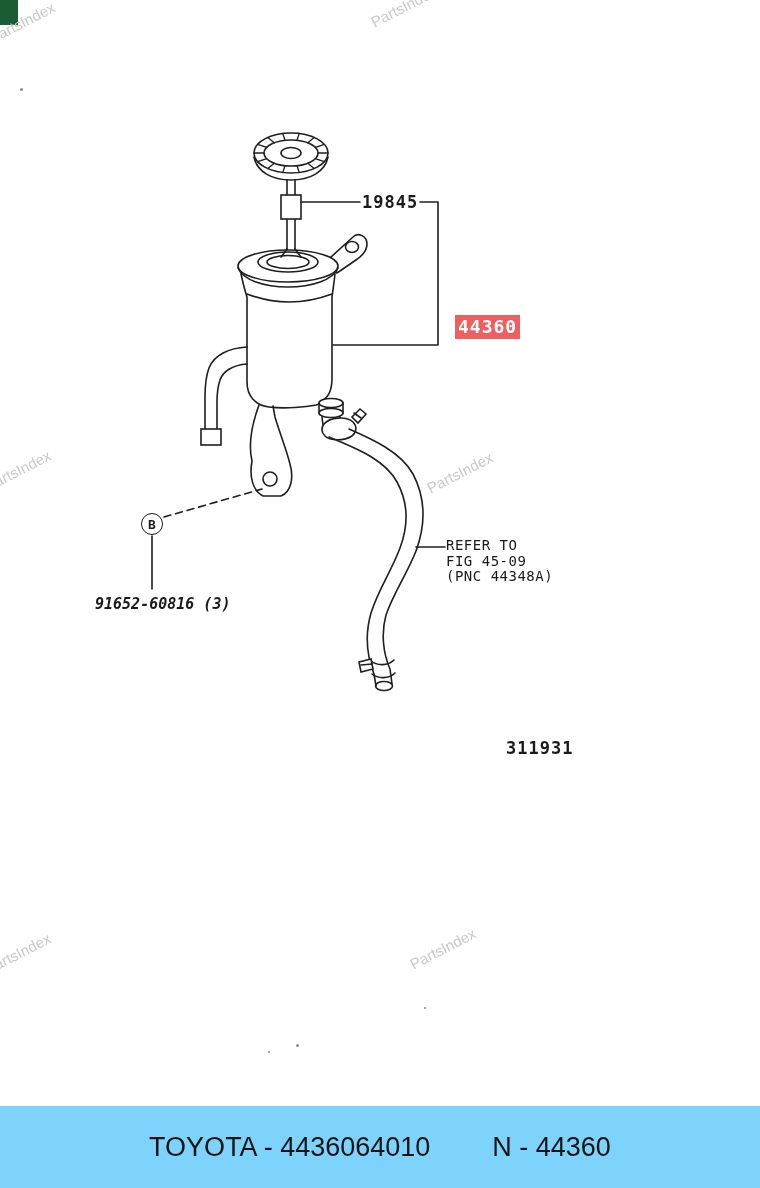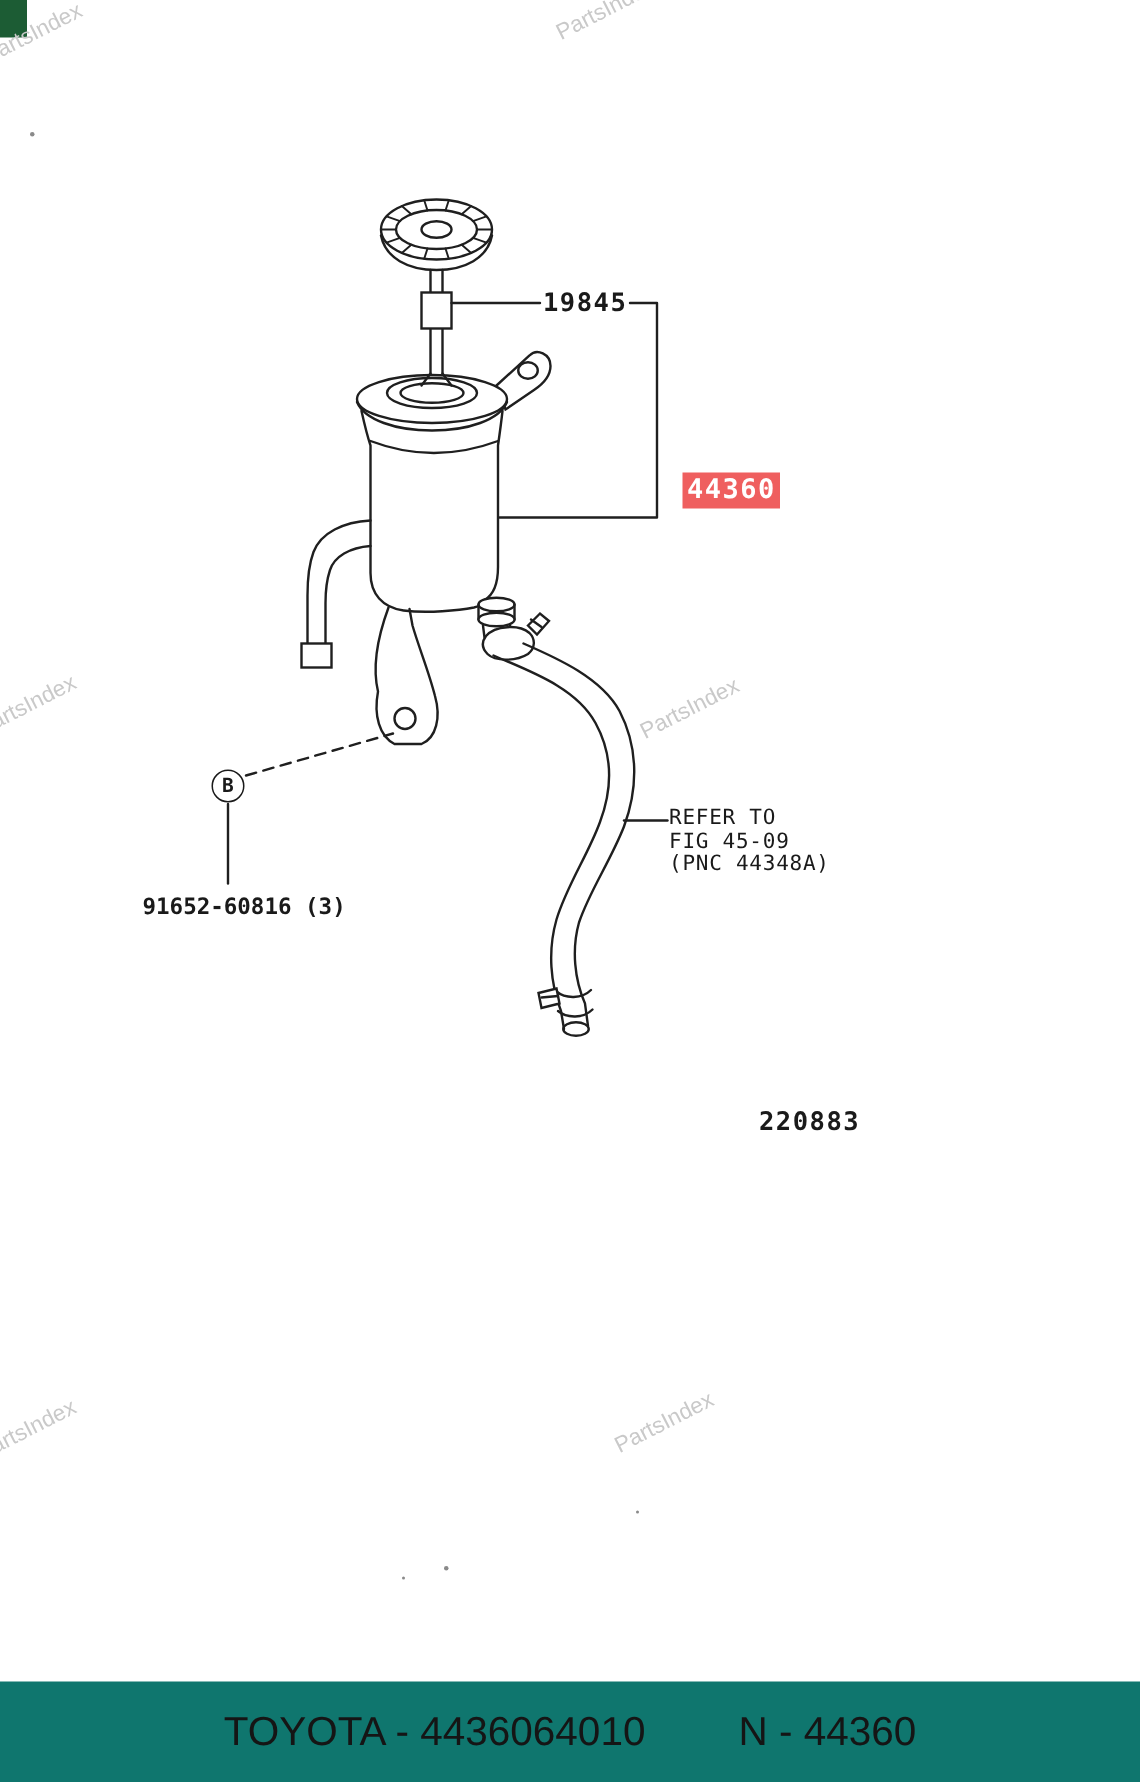--- a/index.html
+++ b/index.html
@@ -10,23 +10,23 @@
       font-size:15px;transform:rotate(-27deg);white-space:nowrap;user-select:none;}
   svg.art{position:absolute;left:0;top:0;}
   .lbl{position:absolute;font-weight:bold;white-space:nowrap;}
   .lbl-44305{left:362px;top:192px;font-size:17px;letter-spacing:1px;}
   .lbl-44360{position:absolute;left:455px;top:267px;background:#ef5f5f;color:#ffffff;
              font-weight:bold;font-size:18px;line-height:22px;padding:1px 3px;letter-spacing:1px;margin-top:48px;}
   .refer{position:absolute;left:446px;top:538px;font-size:14px;font-weight:normal;
          line-height:15.5px;letter-spacing:.5px;}
   .bcirc{position:absolute;left:141px;top:513px;width:22px;height:22px;border:1.6px solid #1a1a1a;
          border-radius:50%;text-align:center;line-height:21px;font-size:13px;font-weight:bold;box-sizing:border-box;}
-  .bolt-pn{left:95px;top:595px;font-size:15px;}
+  .bolt-pn{left:95px;top:595px;font-size:15px;font-style:italic;}
   .fig-no{left:506px;top:738px;font-size:17px;letter-spacing:1px;}
-  .footer{position:absolute;left:0;bottom:0;width:100%;height:67px;background:#0f766e;
+  .footer{position:absolute;left:0;bottom:0;width:100%;height:82px;background:#7dd3fc;
           display:flex;align-items:center;justify-content:center;gap:62px;
           font-family:"Liberation Sans", sans-serif;font-size:27px;color:#151515;}
   .speck{position:absolute;width:3px;height:3px;background:#8a8a8a;border-radius:50%;}
 </style>
 </head>
 <body>
 
 <div class="page">
 
   <div class="corner"></div>
@@ -116,20 +116,20 @@
   <div class="refer">
     <div>REFER TO</div>
     <div>FIG 45-09</div>
     <div>(PNC 44348A)</div>
   </div>
 
   <div class="bcirc">B</div>
 
   <div class="lbl bolt-pn">91652-60816 (3)</div>
 
-  <div class="lbl fig-no">220883</div>
+  <div class="lbl fig-no">311931</div>
 
   <div class="footer">
     <span>TOYOTA - 4436064010</span>
     <span>N - 44360</span>
   </div>
 
 </div>
 
 </body></html>

